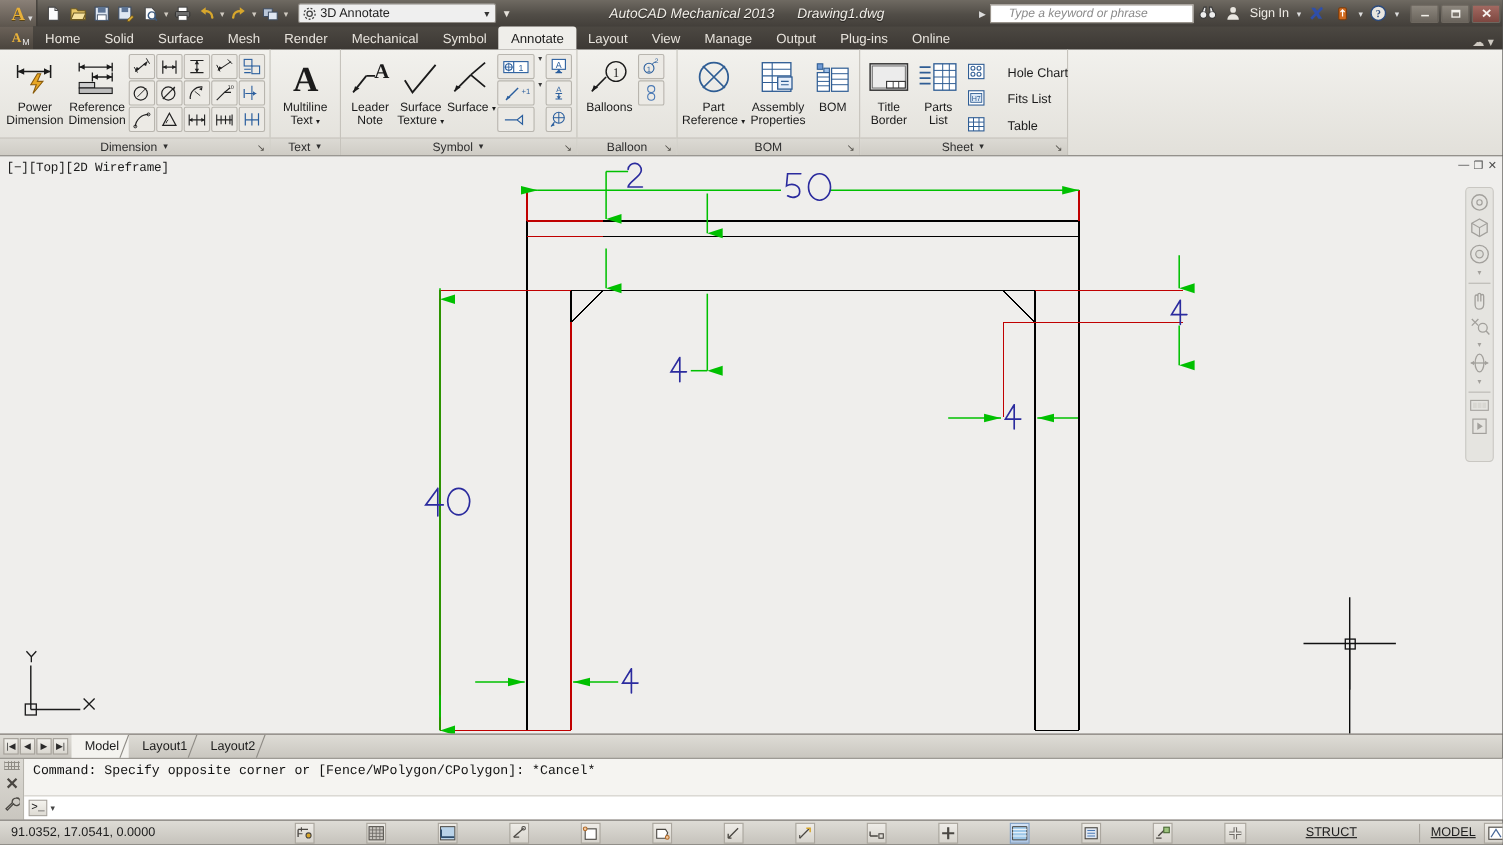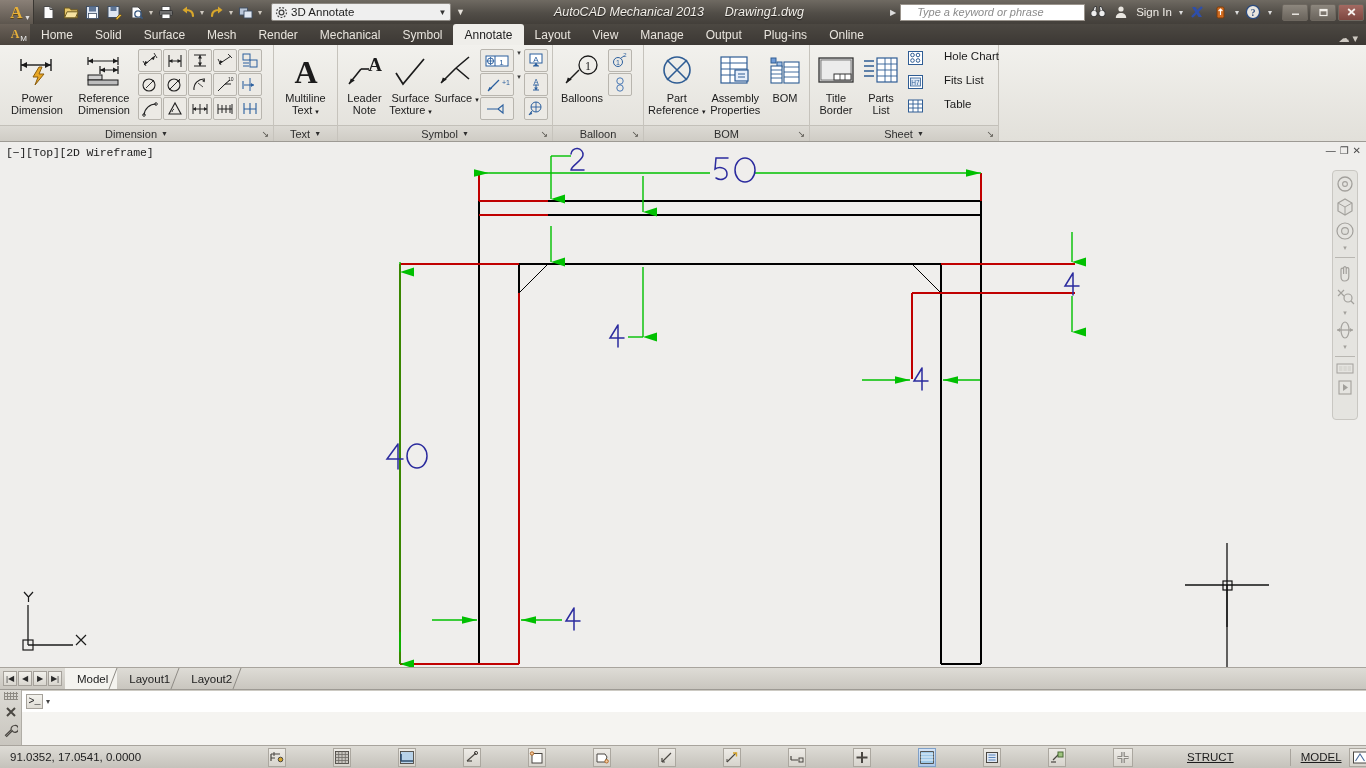--- a/index.html
+++ b/index.html
@@ -126,21 +126,21 @@
   .igrid { display: flex; flex-direction: column; gap: 1px; padding-top: 1px; }
   .irow { display: flex; gap: 1px; }
   .ibtn {
     width: 24px; height: 23px; border: 1px solid #b8b5ae; background: #eceae5;
     display: flex; align-items: center; justify-content: center; border-radius: 2px;
   }
   .ibtn.wide2 { width: 34px; }
   .drop-caret { font-size: 7px; color: #3a3a3a; width: 8px; text-align: center; }
 
   
-  .srow { display: flex; align-items: flex-start; gap: 20px; height: 23px; padding: 0 3px; }
+  .srow { display: flex; align-items: flex-end; gap: 20px; height: 23px; padding: 0 3px; }
   .srow .slbl { font-size: 11.5px; color: #1b1b1b; white-space: nowrap; }
 
   svg { display: block; }
 
   
   .canvas {
     position: absolute; left: 0; top: 142px; width: 1366px; height: 525px;
     background: #efeeec; overflow: hidden;
   }
   .vplabel {
@@ -397,21 +397,21 @@
     <div class="tab">Output</div>
     <div class="tab">Plug-ins</div>
     <div class="tab">Online</div>
     <div class="tb-right">
       <span class="cloud-ico">☁ ▾</span>
     </div>
   </div>
 
   <div class="ribbon">
 
-    <div class="panel" style="width:274px">
+    <div class="panel" style="width:246px">
       <div class="panel-body">
         <div class="bigbtn">
           <div class="ico">
             <svg width="44" height="36" viewBox="0 0 44 36">
               <path d="M6 12h30" stroke="#1b1b1b" stroke-width="1.4"></path>
               <path d="M6 6v12M36 6v12" stroke="#1b1b1b" stroke-width="1.4"></path>
               <path d="M6 12l6-3v6zM36 12l-6-3v6z" fill="#1b1b1b"></path>
               <path d="M24 14l-6 10h5l-3 8 9-11h-5l3-7z" fill="#e8a724" stroke="#8a5c0c" stroke-width="1"></path>
             </svg>
           </div>
@@ -1069,20 +1069,21 @@
     <div class="cmd-gutter">
       <div class="grip"></div>
       <svg width="12" height="12" viewBox="0 0 12 12">
           <path d="M2 2L10 10M10 2L2 10" stroke="#4a4742" stroke-width="2"></path>
         </svg>
       <svg width="14" height="14" viewBox="0 0 14 14">
           <path d="M10.5 1.5a3.4 3.4 0 0 0-3.3 4.2L1.5 11.3l1.2 1.2 5.6-5.7A3.4 3.4 0 1 0 10.5 1.5z" fill="none" stroke="#4a4742" stroke-width="1.2"></path>
         </svg>
     </div>
     <div class="cmd-main">
+      <div class="cmd-hist">Command: Specify opposite corner or [Fence/WPolygon/CPolygon]: *Cancel*</div>
       <div class="cmd-input">
         <div class="prompt-box">&gt;_</div>
         <span style="font-size:8px;color:#444">▾</span>
         <input style="flex: 1 1 0%; border: none; outline: none; font-family: &quot;Liberation Mono&quot;, monospace; font-size: 12px; background: transparent;" value="">
       </div>
     </div>
   </div>
 
   <div class="statusbar">
     <span class="coords">91.0352, 17.0541, 0.0000</span>

